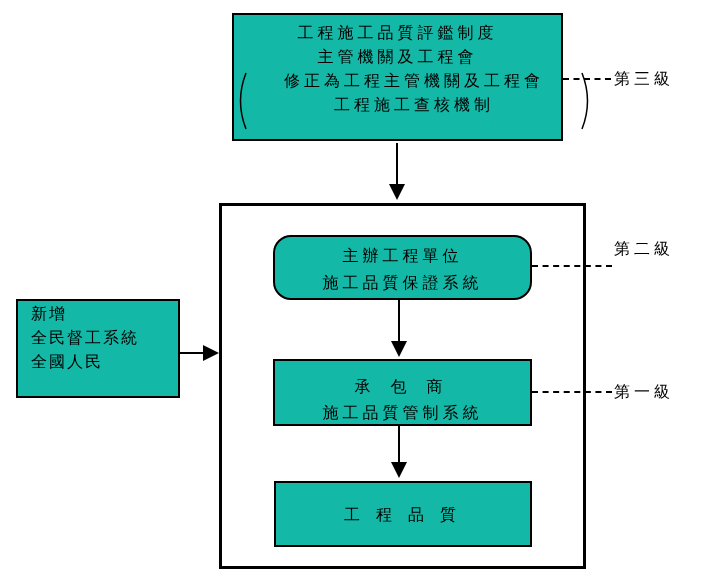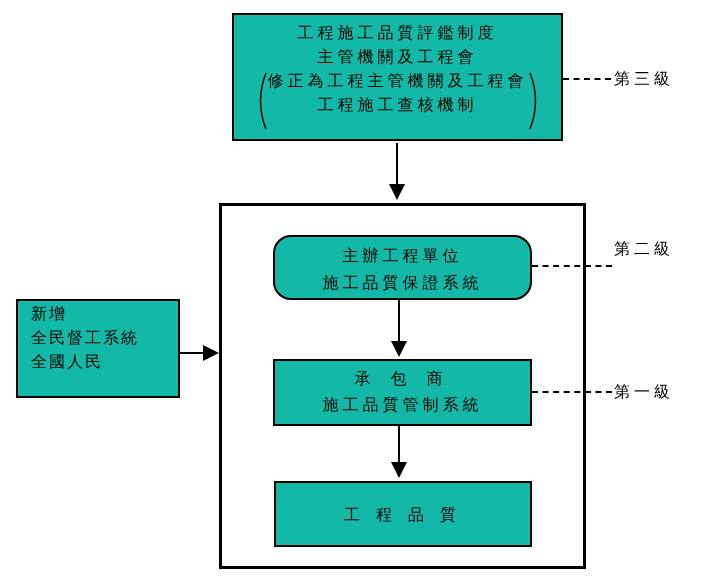--- a/index.html
+++ b/index.html
@@ -29,38 +29,38 @@
     white-space: nowrap;
   }
   
   .top-box {
     left: 232px; top: 13px; width: 331px; height: 128px;
     padding-top: 6px;
     text-align: center;
   }
   .paren-row {
     display: flex;
-    justify-content: center;
     align-items: flex-start;
     height: 48px;
+    gap: 36px;
   }
   .paren {
     display: block;
     transform: translateY(3px);
   }
   
   .container-box {
     left: 219px; top: 203px; width: 367px; height: 366px;
     border-width: 3px;
     background: transparent;
   }
   
   .box-supervise { left: 273px; top: 235px; width: 259px; height: 65px; padding-top: 5px; border-radius: 18px; }
   .box-supervise .tline { line-height: 27px; }
-  .box-contractor { left: 273px; top: 359px; width: 259px; height: 67px; padding-top: 5px; }
+  .box-contractor { left: 273px; top: 359px; width: 259px; height: 67px; padding-top: 13px; }
   .box-contractor .tline { line-height: 26px; }
   .box-quality { left: 274px; top: 481px; width: 258px; height: 66px; padding-top: 20px; }
   .ls8 { letter-spacing: 8px; }
   .ls6 { letter-spacing: 6px; }
   
   .left-box {
     left: 16px; top: 299px; width: 164px; height: 99px;
     padding: 1px 0 0 13px;
   }
   .left-box .tline {

